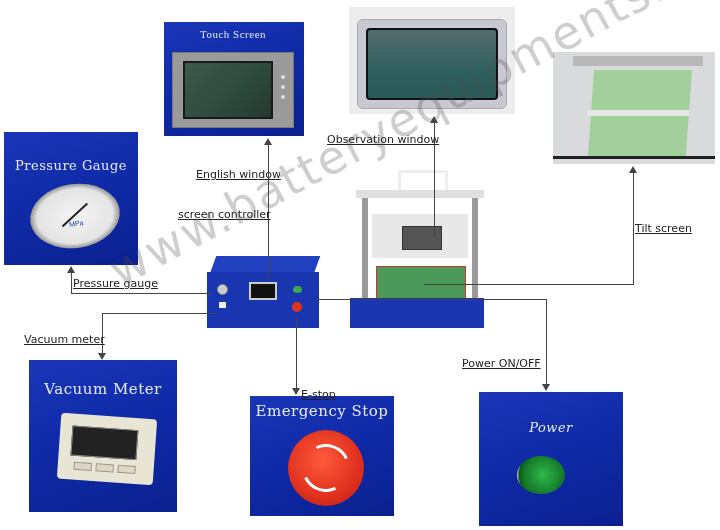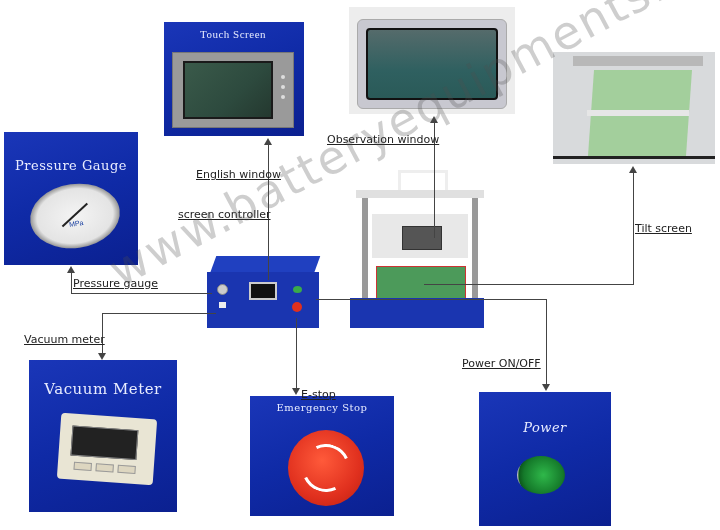--- a/index.html
+++ b/index.html
@@ -75,27 +75,27 @@
   <div class="photo-title" style="top:20px;font-size:15px;">Vacuum Meter</div>
   <div class="abs" style="left:30px;top:56px;width:96px;height:66px;background:#e9e5d4;border-radius:4px;transform:rotate(4deg);">
     <div class="abs" style="left:12px;top:12px;width:66px;height:30px;background:#222;border:1px solid #888;"></div>
     <div class="abs" style="left:16px;top:48px;width:18px;height:8px;background:#ddd6c0;border:1px solid #999;"></div>
     <div class="abs" style="left:38px;top:48px;width:18px;height:8px;background:#ddd6c0;border:1px solid #999;"></div>
     <div class="abs" style="left:60px;top:48px;width:18px;height:8px;background:#ddd6c0;border:1px solid #999;"></div>
   </div>
 </div>
 
 <div class="photo-blue" style="left:250px;top:396px;width:144px;height:120px;">
-  <div class="photo-title" style="top:6px;font-size:10px;">Emergency Stop</div>
+  <div class="photo-title" style="top:6px;font-size:15px;">Emergency Stop</div>
   <div class="abs" style="left:38px;top:34px;width:76px;height:76px;border-radius:50%;background:radial-gradient(circle at 45% 40%,#ff5a3a,#e0301e 60%,#b81e10);">
     <div class="abs" style="left:14px;top:14px;width:48px;height:48px;border-radius:50%;border:3px solid #fff;border-left-color:transparent;border-right-color:transparent;transform:rotate(20deg);"></div>
   </div>
 </div>
 
-<div class="photo-blue" style="left:479px;top:392px;width:132px;height:134px;">
+<div class="photo-blue" style="left:479px;top:392px;width:144px;height:134px;">
   <div class="photo-title" style="top:28px;font-size:13px;font-style:italic;">Power</div>
   <div class="abs" style="left:38px;top:64px;width:48px;height:38px;border-radius:50%;background:radial-gradient(circle at 55% 50%,#2fb84a,#157a2a 60%,#0d5a1c 75%,#c8c8c8 80%,#888 100%);"></div>
 </div>
 
 <div class="line" style="left:71px;top:293px;width:141px;height:1px;"></div>
 <div class="line" style="left:71px;top:268px;width:1px;height:26px;"></div>
 <div class="arrowhead up" style="left:67px;top:266px;"></div>
 <div class="label" style="left:73px;top:277px;">Pressure gauge</div>
 
 <div class="line" style="left:268px;top:140px;width:1px;height:140px;"></div>

